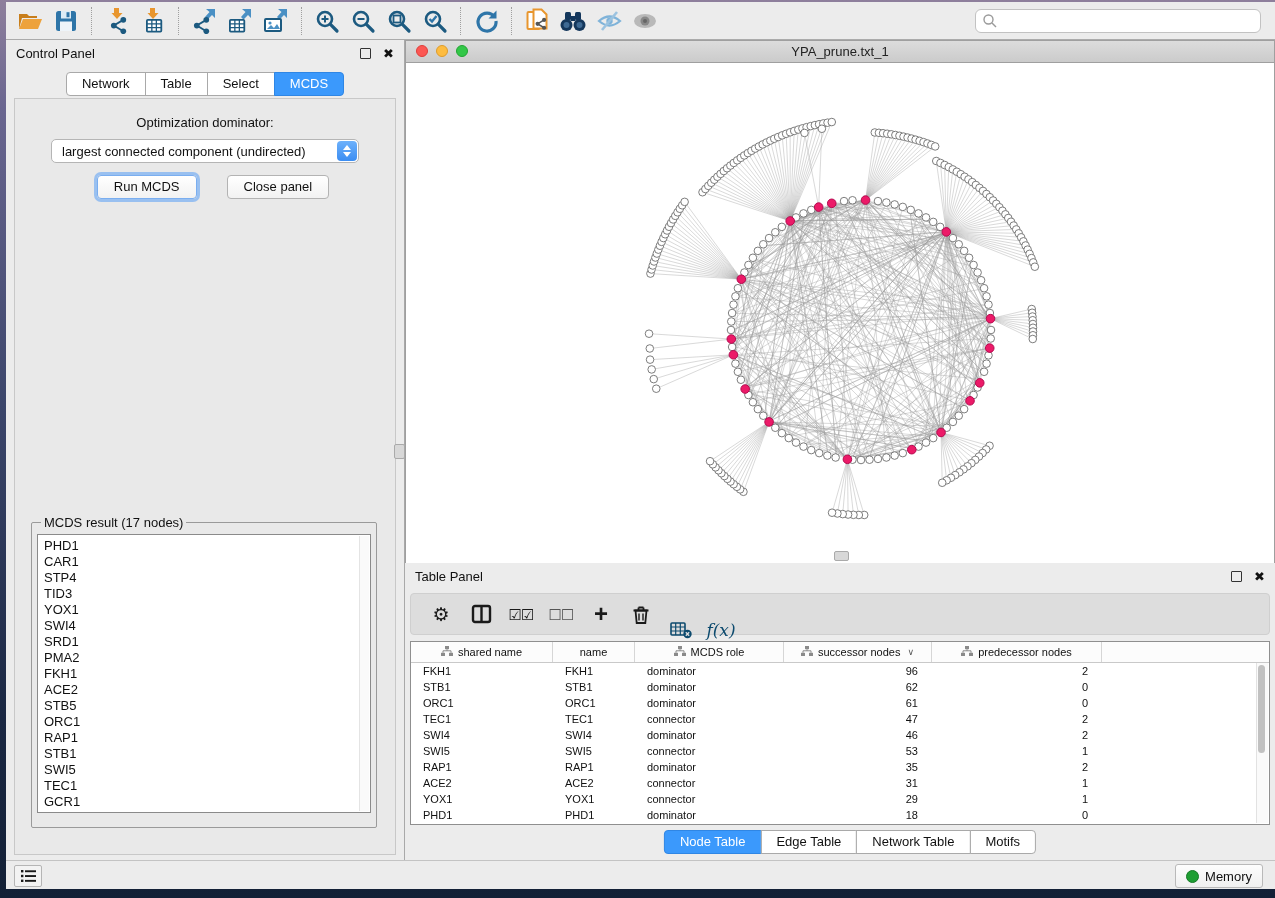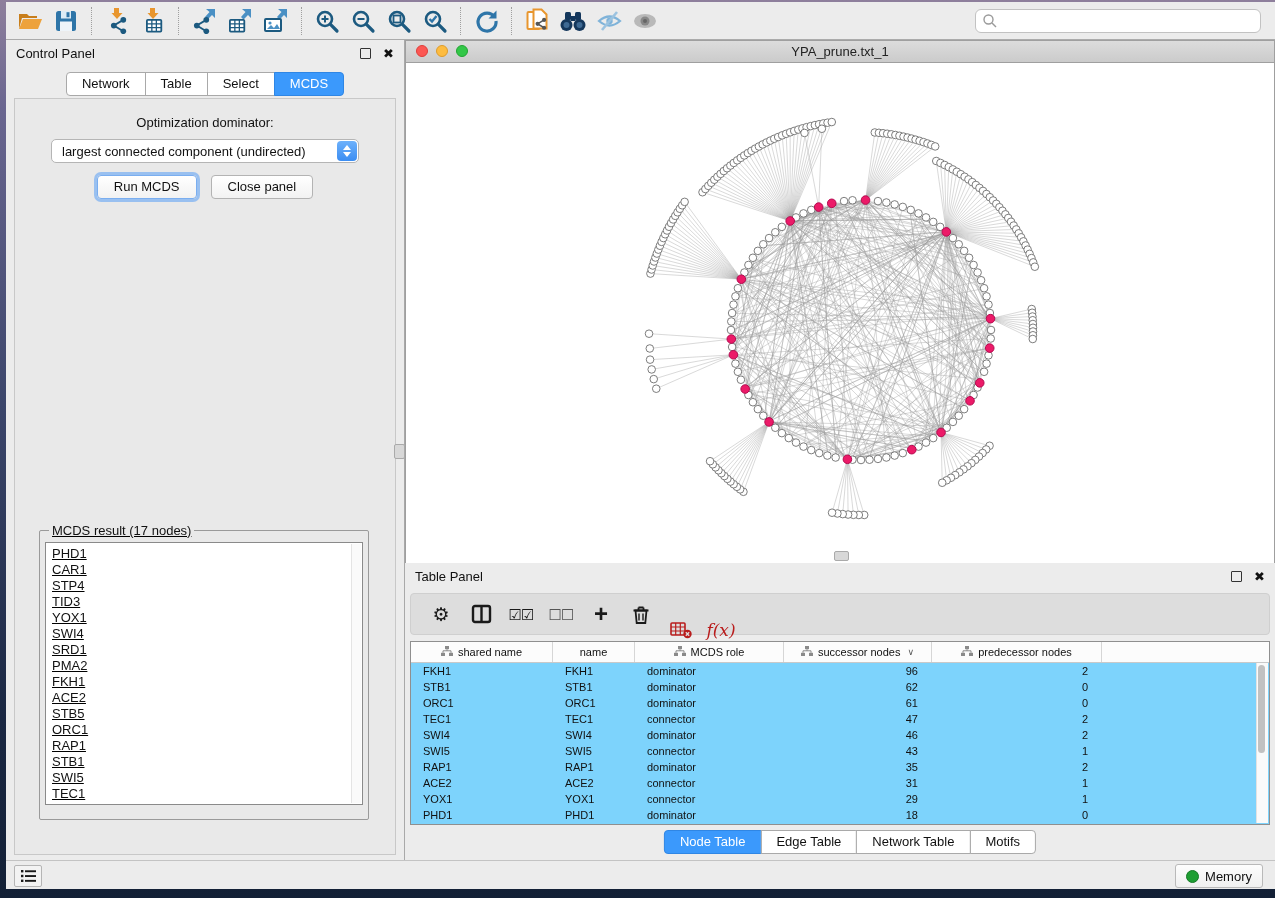--- a/index.html
+++ b/index.html
@@ -36,24 +36,24 @@
     border:1px solid #c8c8c8;box-sizing:border-box;}
   .opt-label{text-align:center;font-size:13px;color:#111;margin-top:16px;}
   .select-box{position:relative;margin:9px 36px 0;height:24px;background:#fff;border:1px solid #b5b5b5;
     border-radius:5px;display:flex;align-items:center;font-size:13px;color:#111;padding-left:10px;box-sizing:border-box;cursor:default;}
   .select-stepper{position:absolute;right:1px;top:1px;bottom:1px;width:20px;border-radius:4px;
     background:linear-gradient(180deg,#6db1fb,#3b8df2);display:flex;flex-direction:column;align-items:center;justify-content:center;gap:2px;}
   .select-stepper .up{width:0;height:0;border-left:4px solid transparent;border-right:4px solid transparent;border-bottom:5px solid #fff;}
   .select-stepper .down{width:0;height:0;border-left:4px solid transparent;border-right:4px solid transparent;border-top:5px solid #fff;}
   .btn-row{display:flex;justify-content:center;gap:14px;margin-top:12px;}
   .push-btn{font-size:13px;color:#111;background:linear-gradient(180deg,#ffffff,#f2f2f2);
-    border:1px solid #b3b3b3;border-radius:4px;padding:3px 16px 4px;cursor:default;}
+    border:1px solid #b3b3b3;border-radius:4px;padding:3px 16px 4px;cursor:default;margin-left:16px;}
   .push-btn.focused{box-shadow:0 0 0 3px rgba(100,165,245,.6);border-color:#7aaef0;}
   .mcds-fieldset{position:absolute;left:8px;right:10px;top:408px;bottom:18px;border:1px solid #9a9a9a;
-    border-radius:2px;margin:16px;padding:4px 5px 14px;text-decoration:underline;}
+    border-radius:2px;margin:8px;padding:4px 5px 14px;}
   .mcds-fieldset legend{font-size:13px;color:#111;padding:0 3px;margin-left:4px;}
   .mcds-list{position:relative;width:100%;height:100%;background:#fff;border:1px solid #8a8a8a;
     box-sizing:border-box;overflow:hidden;padding:3px 0 0 6px;font-size:13px;line-height:16px;color:#111;}
   .mcds-scroll{position:absolute;top:1px;bottom:1px;right:1px;width:9px;background:#fafafa;border-left:1px solid #e4e4e4;}
   .v-splitter-handle{position:absolute;left:394px;top:444px;width:9px;height:13px;background:#d8d8d8;
     border:1px solid #aaa;border-radius:2px;cursor:col-resize;}
   
   .net-window{position:absolute;left:405px;top:40px;width:870px;height:523px;box-sizing:border-box;
     border:1px solid #9f9f9f;background:#0ea5e9;}
   .net-titlebar{height:21px;background:linear-gradient(180deg,#dcdcdc,#cbcbcb);border-bottom:1px solid #9f9f9f;
@@ -64,24 +64,24 @@
   .light.yellow{background:#fdbc40;border:1px solid #de9c2b;}
   .light.green{background:#33c748;border:1px solid #22a532;}
   .net-canvas{position:relative;width:100%;height:500px;background:#fff;cursor:default;}
   .h-splitter-handle{position:absolute;left:428px;bottom:2px;width:13px;height:8px;background:#d8d8d8;
     border:1px solid #aaa;border-radius:2px;cursor:row-resize;}
   
   .table-panel{position:absolute;left:405px;top:563px;width:870px;height:297px;background:#ececec;box-sizing:border-box;}
   .tp-toolbar{position:absolute;left:5px;right:5px;top:30px;height:42px;background:#dddddd;border:1px solid #cfcfcf;
     border-radius:4px;display:flex;align-items:center;padding-left:12px;box-sizing:border-box;gap:4px;}
   .tp-btn{width:36px;height:34px;display:flex;align-items:center;justify-content:center;color:#1a1a1a;cursor:default;}
-  .tp-btn.disabled{color:#b91c1c;cursor:default;margin-top:32px;}
+  .tp-btn.disabled{color:#0c4a6e;cursor:default;margin-top:32px;}
   .tp-glyph{font-size:19px;line-height:1;}
   .tp-fx{font-family:"DejaVu Serif","Liberation Serif",serif;font-style:italic;font-size:17px;}
-  .ntable{position:absolute;left:5px;top:78px;width:860px;height:184px;background:#7dd3fc;border:1px solid #8f8f8f;
+  .ntable{position:absolute;left:5px;top:78px;width:860px;height:184px;background:#ffffff;border:1px solid #8f8f8f;
     box-sizing:border-box;overflow:hidden;}
   .thead{display:flex;height:20px;border-bottom:1px solid #c9c9c9;background:#fcfcfc;}
   .th{display:flex;align-items:center;justify-content:center;gap:5px;font-size:11px;color:#111;
     border-right:1px solid #d6d6d6;box-sizing:border-box;cursor:default;}
   .th .sort{font-size:9px;color:#555;margin-left:2px;}
   .trow{display:flex;height:16px;align-items:center;cursor:default;}
   .td{font-size:11px;color:#111;box-sizing:border-box;white-space:nowrap;overflow:hidden;}
   .td.left{padding-left:12px;text-align:left;}
   .td.right{padding-right:14px;text-align:right;}
   .ntable-scroll{position:absolute;right:1px;top:21px;bottom:1px;width:11px;background:#fafafa;border-left:1px solid #e2e2e2;}
@@ -1257,21 +1257,21 @@
             <div class="td left" style="width: 142px;">SWI4</div>
             <div class="td left" style="width: 82px;">SWI4</div>
             <div class="td left" style="width: 149px;">dominator</div>
             <div class="td right" style="width: 148px;">46</div>
             <div class="td right" style="width: 170px;">2</div>
           </div>
           <div class="trow">
             <div class="td left" style="width: 142px;">SWI5</div>
             <div class="td left" style="width: 82px;">SWI5</div>
             <div class="td left" style="width: 149px;">connector</div>
-            <div class="td right" style="width: 148px;">43</div>
+            <div class="td right" style="width: 148px;">53</div>
             <div class="td right" style="width: 170px;">1</div>
           </div>
           <div class="trow">
             <div class="td left" style="width: 142px;">RAP1</div>
             <div class="td left" style="width: 82px;">RAP1</div>
             <div class="td left" style="width: 149px;">dominator</div>
             <div class="td right" style="width: 148px;">35</div>
             <div class="td right" style="width: 170px;">2</div>
           </div>
           <div class="trow">

